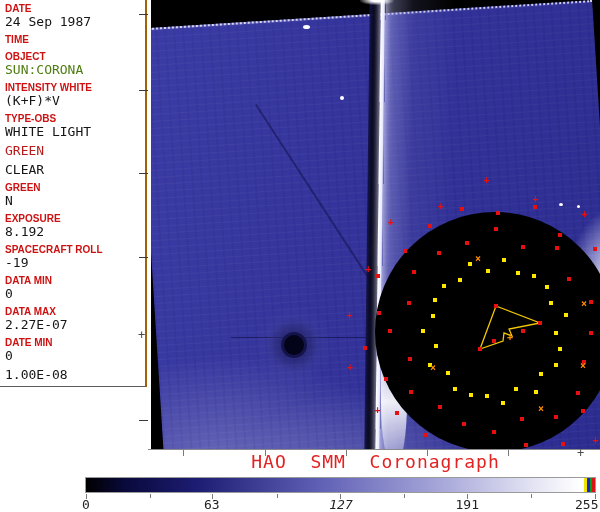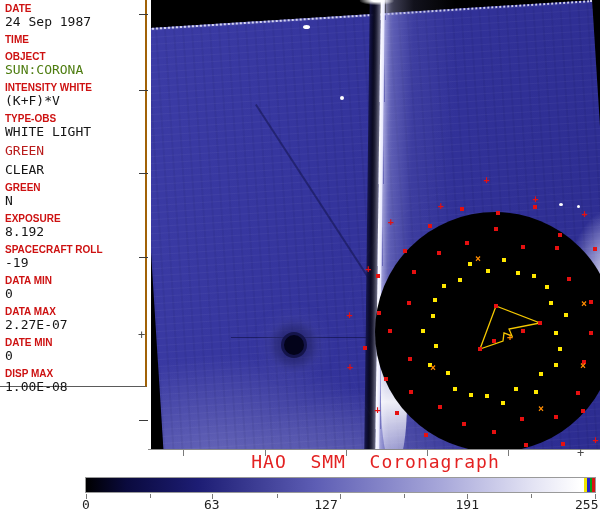--- a/index.html
+++ b/index.html
@@ -164,21 +164,20 @@
     </div>
     <div class="field">
       <div class="lbl" style="color: rgb(205, 17, 17);">DATA MAX</div>
       <div class="val" style="color: rgb(21, 21, 21);">2.27E-07</div>
     </div>
     <div class="field">
       <div class="lbl" style="color: rgb(205, 17, 17);">DATE MIN</div>
       <div class="val" style="color: rgb(21, 21, 21);">0</div>
     </div>
     <div class="field">
-      <div class="lbl" style="color: rgb(205, 17, 17);">DISP MAX</div>
       <div class="val" style="color: rgb(21, 21, 21);">1.00E-08</div>
     </div>
   </aside>
 
 <div id="plot">
   <div id="sky"></div>
   <div class="streak"></div>
   <div class="hline"></div>
   <div id="pylon">
     <div class="dark"></div>
@@ -306,21 +305,21 @@
 <div class="xtick" style="left: 265px;"></div>
 <div class="xtick" style="left: 346px;"></div>
 <div class="xtick" style="left: 427px;"></div>
 <div class="xtick" style="left: 508px;"></div>
 <div class="axplus" style="left: 577px; top: 447px;">+</div>
 <div class="cbtick" style="left: 86px;"></div>
 <div class="cblabel" style="left: 86px;">0</div>
 <div class="cbtick" style="left: 211.753px;"></div>
 <div class="cblabel" style="left: 211.753px;">63</div>
 <div class="cbtick" style="left: 339.502px;"></div>
-<div class="cblabel" style="left: 326px;">127</div>
+<div class="cblabel" style="left: 341px; font-style: italic;">127</div>
 <div class="cbtick" style="left: 467.251px;"></div>
 <div class="cblabel" style="left: 467.251px;">191</div>
 <div class="cbtick" style="left: 595px;"></div>
 <div class="cblabel" style="left: 595px; transform: translateX(-85%);">255</div>
 <div class="cbtick" style="left: 149.625px; height: 4px;"></div>
 <div class="cbtick" style="left: 276.875px; height: 4px;"></div>
 <div class="cbtick" style="left: 404.125px; height: 4px;"></div>
 <div class="cbtick" style="left: 531.375px; height: 4px;"></div>
 
 </body></html>

